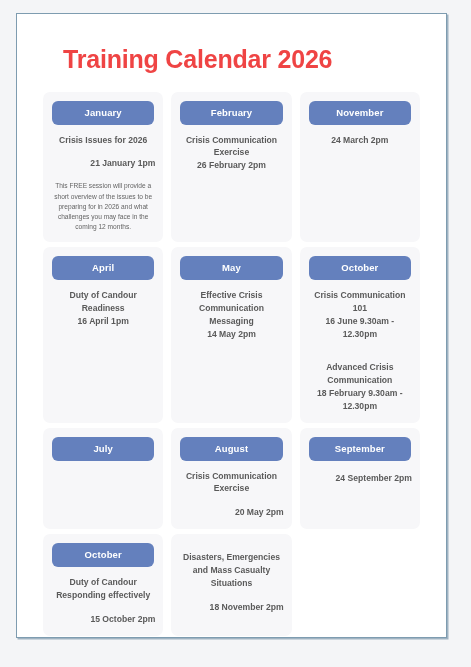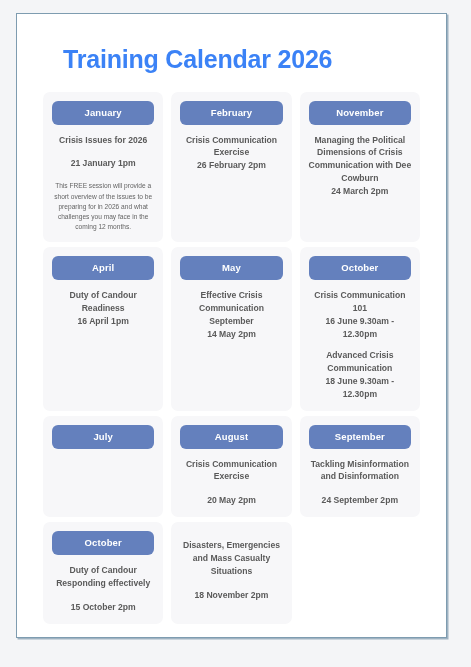--- a/index.html
+++ b/index.html
@@ -42,21 +42,21 @@
     width: 100%;
     height: 100%;
     box-sizing: border-box;
     padding: 26px 26px 0 26px;
     overflow: hidden;
   }
 
   .page-title {
     font-size: 25px;
     font-weight: bold;
-    color: #3b82f6;
+    color: #ef4444;
     letter-spacing: -0.2px;
     margin: 6px 0 0 20px;
     line-height: 1.1;
   }
 
   .calendar-grid {
     margin-top: 18px;
     display: grid;
     grid-template-columns: repeat(3, 1fr);
     column-gap: 8px;
@@ -85,33 +85,34 @@
   .month-body {
     margin-top: 9px;
     color: #5a5a5a;
     font-size: 8.6px;
     line-height: 1.5;
     font-weight: bold;
     padding: 0 2px;
   }
 
   .entry + .entry {
-    margin-top: 8px;
+    margin-top: 20px;
   }
 
   .entry-title {
     display: block;
   }
 
   .entry-time {
     display: block;
   }
 
   .entry-time.spaced {
     margin-top: 11px;
+    text-align: right;
   }
 
   .entry-note {
     display: block;
     margin-top: 11px;
     font-size: 6.6px;
     line-height: 1.55;
     font-weight: normal;
     color: #646464;
   }
@@ -147,74 +148,72 @@
             <div class="entry">
               <span class="entry-title">Crisis Communication Exercise</span>
               <span class="entry-time">26 February 2pm</span>
             </div>
           </div>
         </div>
         <div class="month-card row-1">
           <div class="month-header">November</div>
           <div class="month-body">
             <div class="entry">
-              <span class="entry-title">Managing the Political Dimensions of Crisis Communication with Dee Cowburn</span>
               <span class="entry-time">24 March 2pm</span>
             </div>
           </div>
         </div>
         <div class="month-card row-2">
           <div class="month-header">April</div>
           <div class="month-body">
             <div class="entry">
               <span class="entry-title">Duty of Candour Readiness</span>
               <span class="entry-time">16 April 1pm</span>
             </div>
           </div>
         </div>
         <div class="month-card row-2">
           <div class="month-header">May</div>
           <div class="month-body">
             <div class="entry">
-              <span class="entry-title">Effective Crisis Communication September</span>
+              <span class="entry-title">Effective Crisis Communication Messaging</span>
               <span class="entry-time">14 May 2pm</span>
             </div>
           </div>
         </div>
         <div class="month-card row-2">
           <div class="month-header">October</div>
           <div class="month-body">
             <div class="entry">
               <span class="entry-title">Crisis Communication 101</span>
               <span class="entry-time">16 June 9.30am - 12.30pm</span>
             </div>
             <div class="entry">
               <span class="entry-title">Advanced Crisis Communication</span>
-              <span class="entry-time">18 June 9.30am - 12.30pm</span>
+              <span class="entry-time">18 February 9.30am - 12.30pm</span>
             </div>
           </div>
         </div>
         <div class="month-card row-3">
           <div class="month-header">July</div>
           <div class="month-body empty-body"></div>
         </div>
         <div class="month-card row-3">
           <div class="month-header">August</div>
           <div class="month-body">
             <div class="entry">
               <span class="entry-title">Crisis Communication Exercise</span>
               <span class="entry-time spaced">20 May 2pm</span>
             </div>
           </div>
         </div>
         <div class="month-card row-3">
           <div class="month-header">September</div>
           <div class="month-body">
             <div class="entry">
-              <span class="entry-title">Tackling Misinformation and Disinformation</span>
               <span class="entry-time spaced">24 September 2pm</span>
             </div>
           </div>
         </div>
         <div class="month-card row-4">
           <div class="month-header">October</div>
           <div class="month-body">
             <div class="entry">
               <span class="entry-title">Duty of Candour Responding effectively</span>
               <span class="entry-time spaced">15 October 2pm</span>

